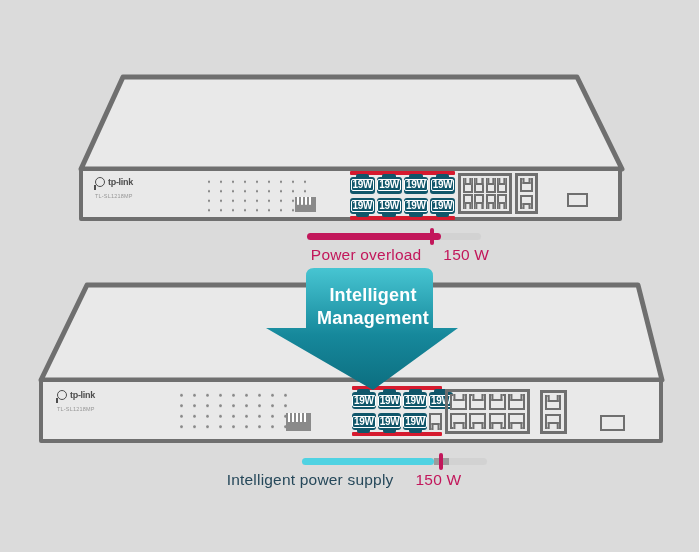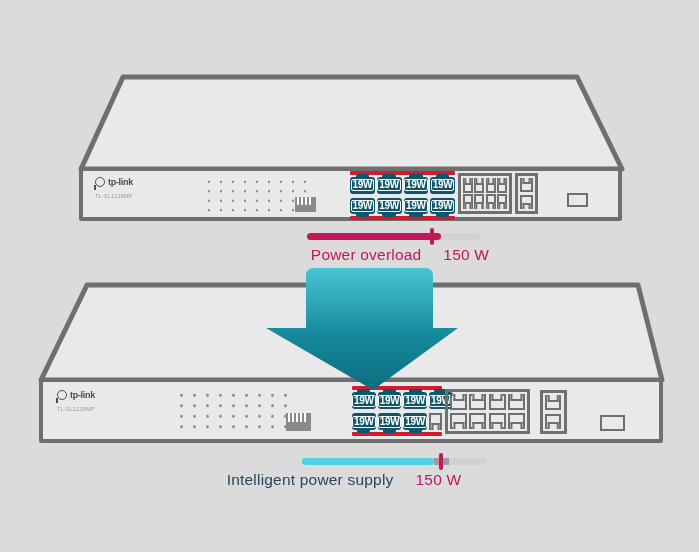--- a/index.html
+++ b/index.html
@@ -249,15 +249,17 @@
     <defs>
       <linearGradient id="arrowGrad" x1="0" y1="0" x2="0" y2="1">
         <stop offset="0" stop-color="#47c5d2"></stop>
         <stop offset="0.55" stop-color="#16889b"></stop>
         <stop offset="1" stop-color="#0c6e80"></stop>
       </linearGradient>
     </defs>
     <path d="M54,16 Q54,8 62,8 L173,8 Q181,8 181,16 L181,68 L206,68 L121,130 L14,68 L54,68 Z" fill="url(#arrowGrad)"></path>
   </svg>
   <div class="arrow-text">
+    <div>Intelligent</div>
+    <div>Management</div>
   </div>
 
 </div>
 
 </body></html>

